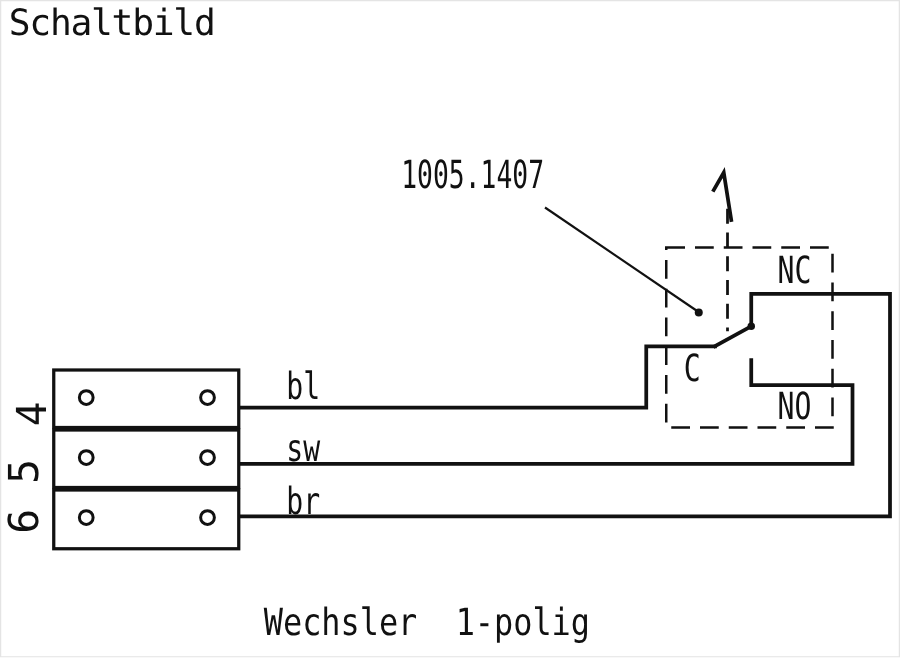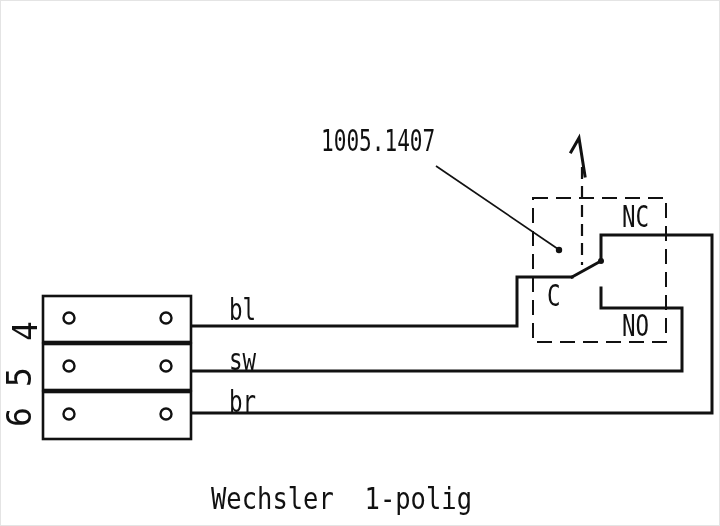--- a/index.html
+++ b/index.html
@@ -65,20 +65,21 @@
       <rect class="row" x="43" y="392" width="148" height="47"></rect>
       <circle class="screw" cx="69" cy="318" r="5.5"></circle>
       <circle class="screw" cx="166" cy="318" r="5.5"></circle>
       <circle class="screw" cx="69" cy="366" r="5.5"></circle>
       <circle class="screw" cx="166" cy="366" r="5.5"></circle>
       <circle class="screw" cx="69" cy="414" r="5.5"></circle>
       <circle class="screw" cx="166" cy="414" r="5.5"></circle>
     </g>
   </svg>
 
+  <div class="t title">Schaltbild</div>
 
   <div class="t pn">1005.1407</div>
 
   <div class="t lbl lbl-bl">bl</div>
   <div class="t lbl lbl-sw">sw</div>
   <div class="t lbl lbl-br">br</div>
 
   <div class="t lbl lbl-nc">NC</div>
   <div class="t lbl lbl-c">C</div>
   <div class="t lbl lbl-no">NO</div>

